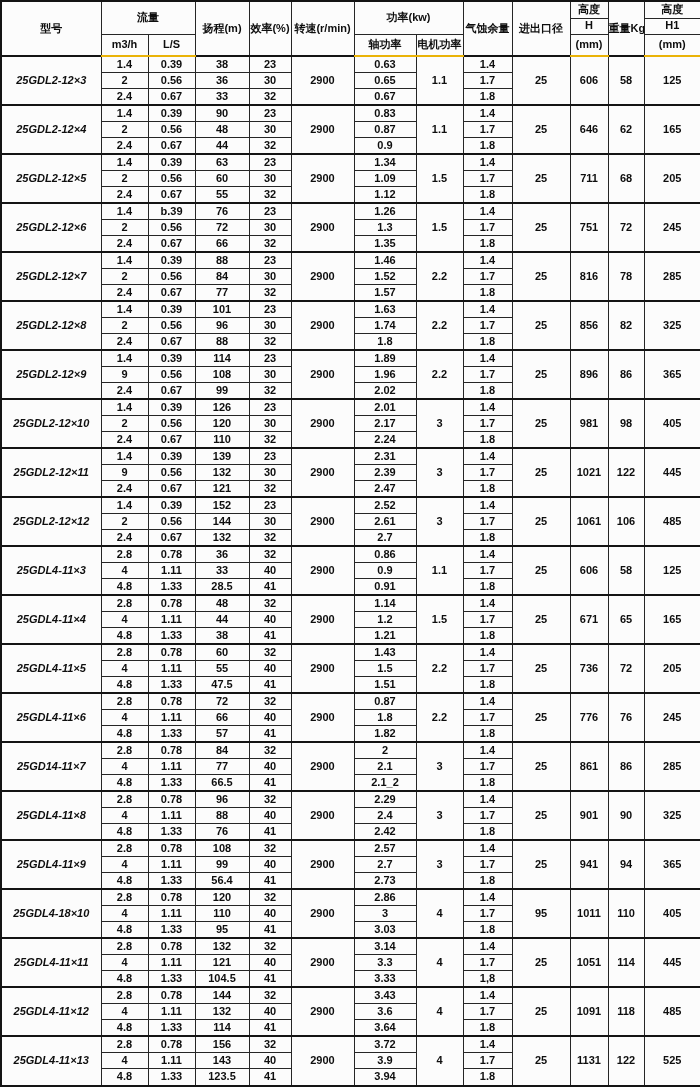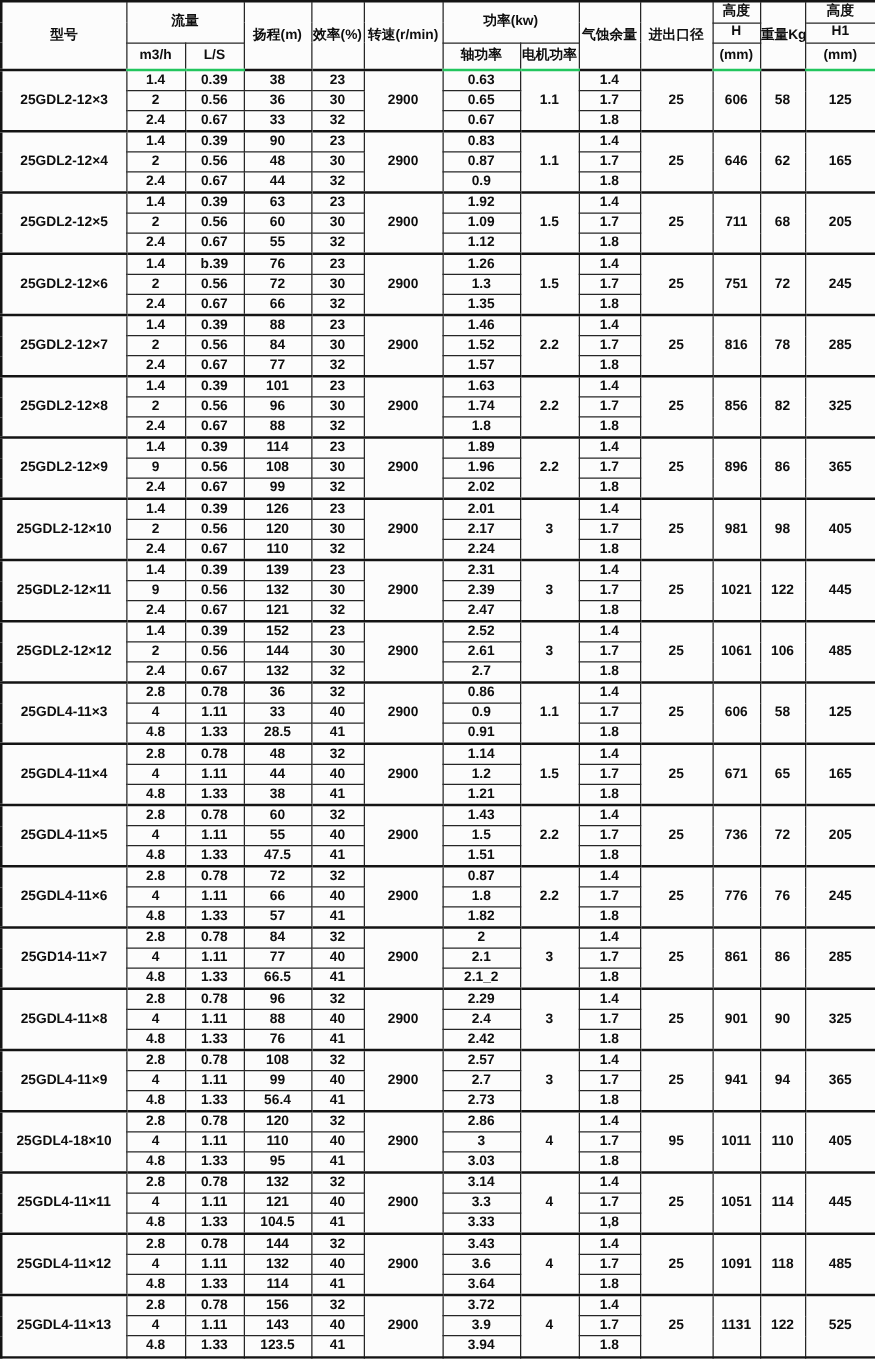--- a/index.html
+++ b/index.html
@@ -31,23 +31,23 @@
     font-weight: 700;
     color: #0e0e0e;
     line-height: 1.05;
     overflow: hidden;
     white-space: nowrap;
   }
   thead tr.hr1 { height: 17px; }
   thead tr.hr2 { height: 16px; }
   thead tr.hr3 { height: 22px; }
   thead th { background: #fcfcfc; }
-  thead tr.hr3 th { border-bottom: 2px solid #22c55e; }
+  thead tr.hr3 th { border-bottom: 2px solid #eab308; }
   tbody tr.group-start td { border-top: 2px solid #141414; }
-  td.model-cell { font-size: 11px; letter-spacing: 0; }
+  td.model-cell { font-size: 11px; letter-spacing: 0; font-style: italic; }
 </style>
 </head>
 <body>
 
 <div id="page">
   <table class="spec">
     <colgroup>
       <col style="width:100px">
         <col style="width:47px">
         <col style="width:47px">
@@ -152,21 +152,21 @@
           <td class="shaft-power-cell">0.9</td>
           <td class="npsh-cell">1.8</td>
         </tr>
         <tr class="group-start">
           <td class="model-cell" rowspan="3">25GDL2-12×5</td>
           <td class="flow-m3h-cell">1.4</td>
           <td class="flow-ls-cell">0.39</td>
           <td class="head-cell">63</td>
           <td class="efficiency-cell">23</td>
           <td class="speed-cell" rowspan="3">2900</td>
-          <td class="shaft-power-cell">1.92</td>
+          <td class="shaft-power-cell">1.34</td>
           <td class="motor-power-cell" rowspan="3">1.5</td>
           <td class="npsh-cell">1.4</td>
           <td class="port-cell" rowspan="3">25</td>
           <td class="height-h-cell" rowspan="3">711</td>
           <td class="weight-cell" rowspan="3">68</td>
           <td class="height-h1-cell" rowspan="3">205</td>
         </tr>
         <tr>
           <td class="flow-m3h-cell">2</td>
           <td class="flow-ls-cell">0.56</td>

